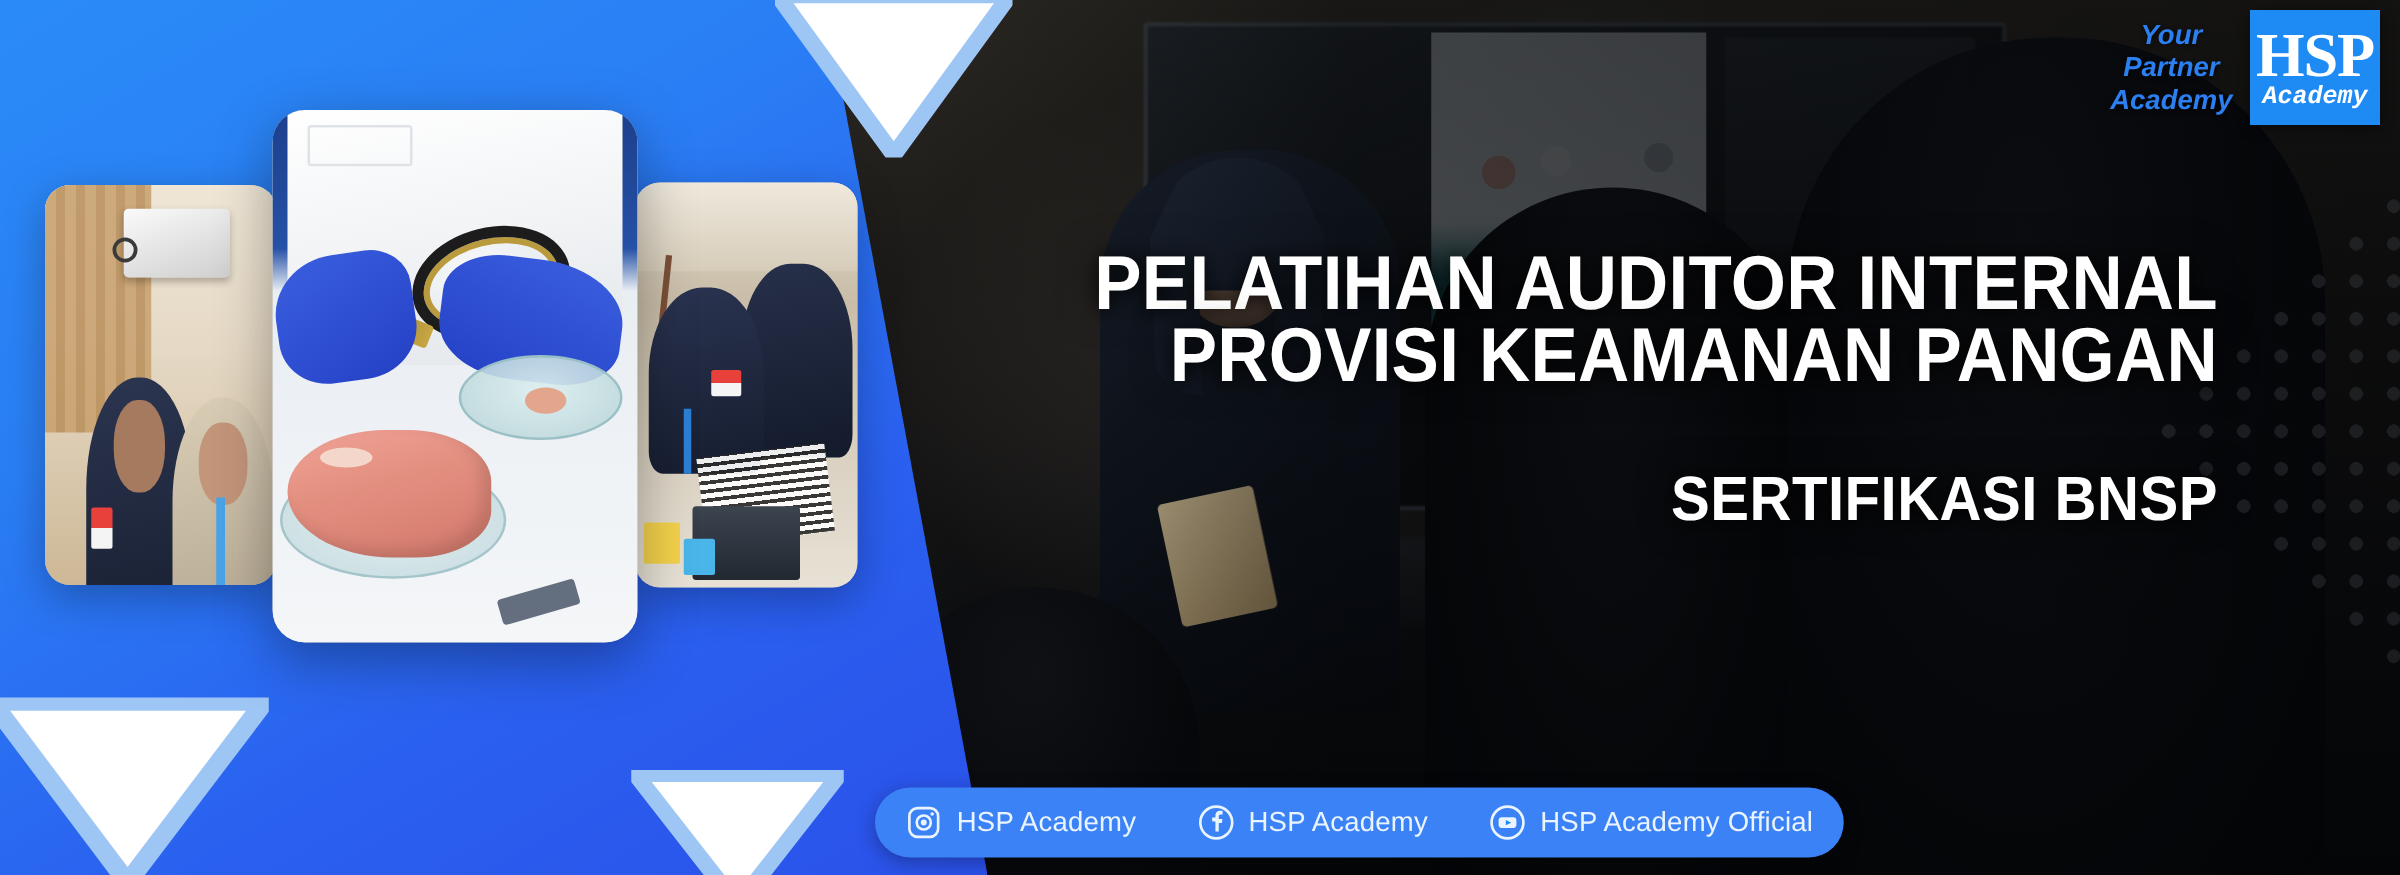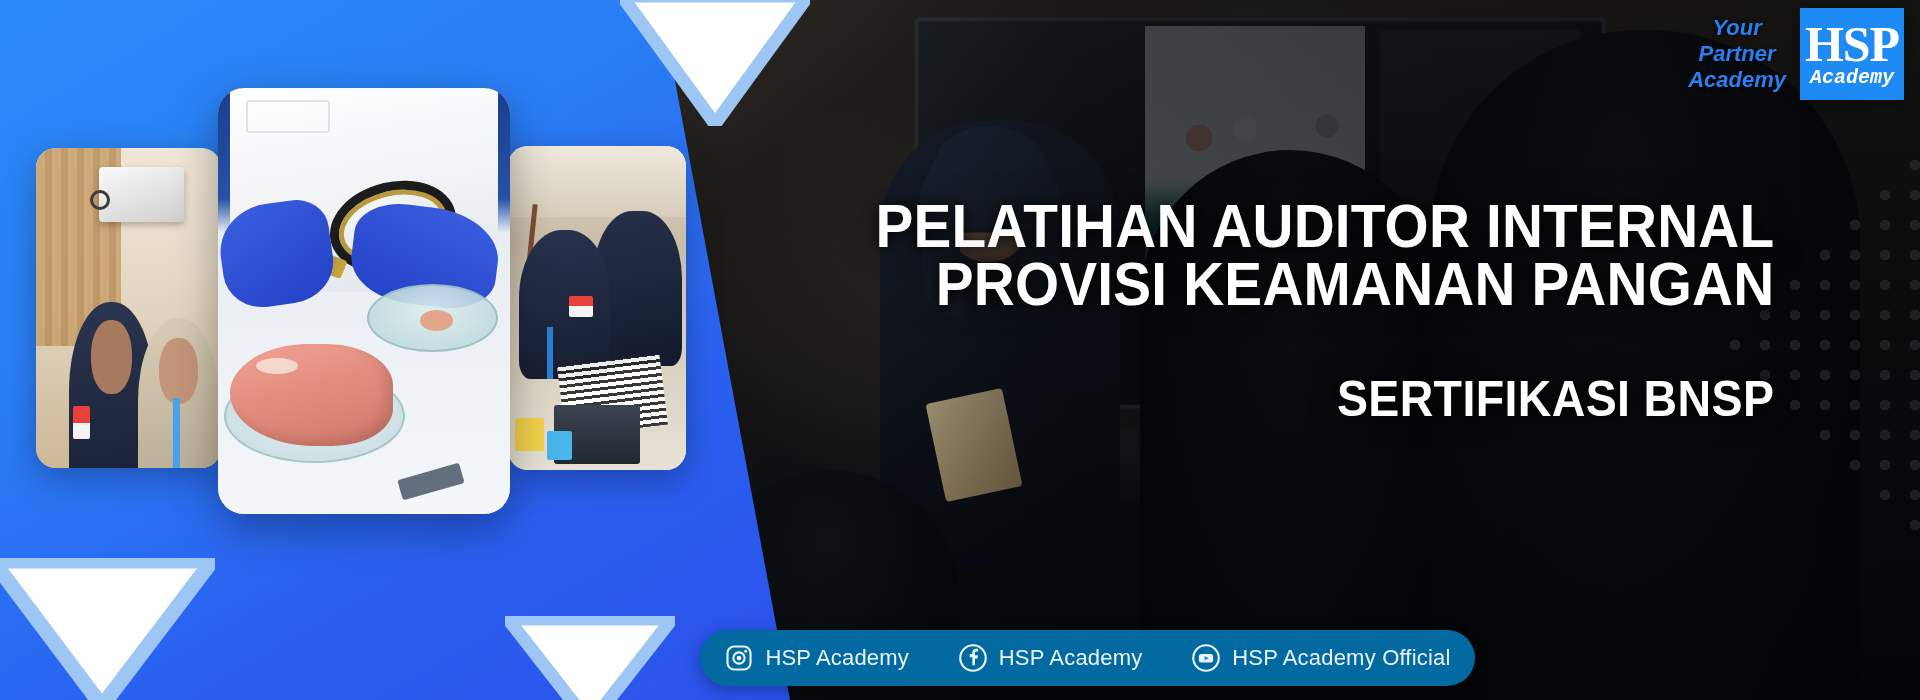--- a/index.html
+++ b/index.html
@@ -292,21 +292,21 @@
     font-style:italic;
     font-weight:700;
     font-size:20px;
     line-height:1.1;
     margin-top:-2px;
   }
 
   
   .social-bar {
     position:absolute; left:700px; bottom:14px; width:775px; height:56px;
-    background:#0369a1;
+    background:#3b82f6;
     border-radius:28px;
     display:flex; align-items:center; justify-content:space-around;
     z-index:8;
     box-shadow:0 4px 16px rgba(0,0,0,.3);
   }
   .social-item { display:flex; align-items:center; gap:11px; }
   .social-item .lbl {
     color:#eaf4ff; font-size:22px; letter-spacing:.2px;
   }
   .ic { width:30px; height:30px; flex:0 0 30px; }

